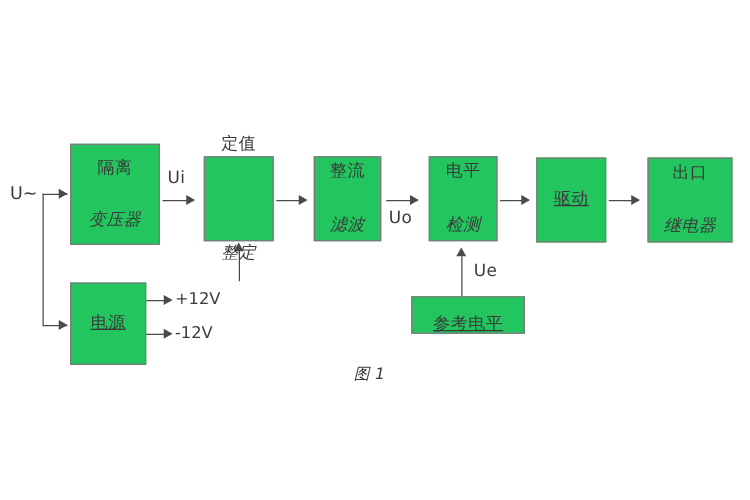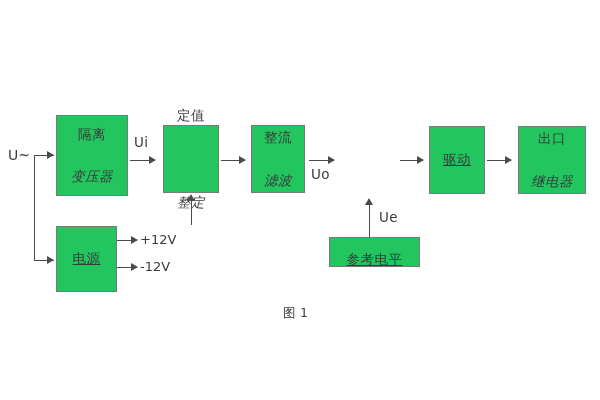--- a/index.html
+++ b/index.html
@@ -138,20 +138,24 @@
 
   <div class="blk" style="left:251px; top:125px; width:54px; height:68px;">
     <span class="ln">整流</span>
     <span class="ln">滤波</span>
   </div>
 
   <div class="lbl" style="left:311px; top:131px;margin-top:37px;">Uo</div>
   <div class="hline" style="left:309px; top:160px; width:25px;"></div>
   <div class="arr-r" style="left:328px; top:156px;"></div>
 
+  <div class="blk" style="left:343px; top:125px; width:55px; height:68px;">
+    <span class="ln">电平</span>
+    <span class="ln">检测</span>
+  </div>
 
   <div class="vline" style="left:369px; top:205px; height:32px;"></div>
   <div class="arr-u" style="left:365px; top:198px;"></div>
   <div class="lbl" style="left:379px; top:211px;">Ue</div>
 
   <div class="blk one-line" style="left:329px; top:237px; width:91px; height:30px;justify-content:flex-end;">
     <span class="ln">参考电平</span>
   </div>
 
   <div class="hline" style="left:400px; top:160px; width:23px;"></div>
@@ -162,15 +166,15 @@
   </div>
 
   <div class="hline" style="left:487px; top:160px; width:24px;"></div>
   <div class="arr-r" style="left:505px; top:156px;"></div>
 
   <div class="blk" style="left:518px; top:126px; width:68px; height:68px;">
     <span class="ln">出口</span>
     <span class="ln">继电器</span>
   </div>
 
-  <div class="lbl cap" style="left:283px; top:307px;">图 1</div>
+  <div class="lbl cap" style="left:283px; top:293px;font-style:italic;">图 1</div>
 
 </div>
 
 </body></html>

